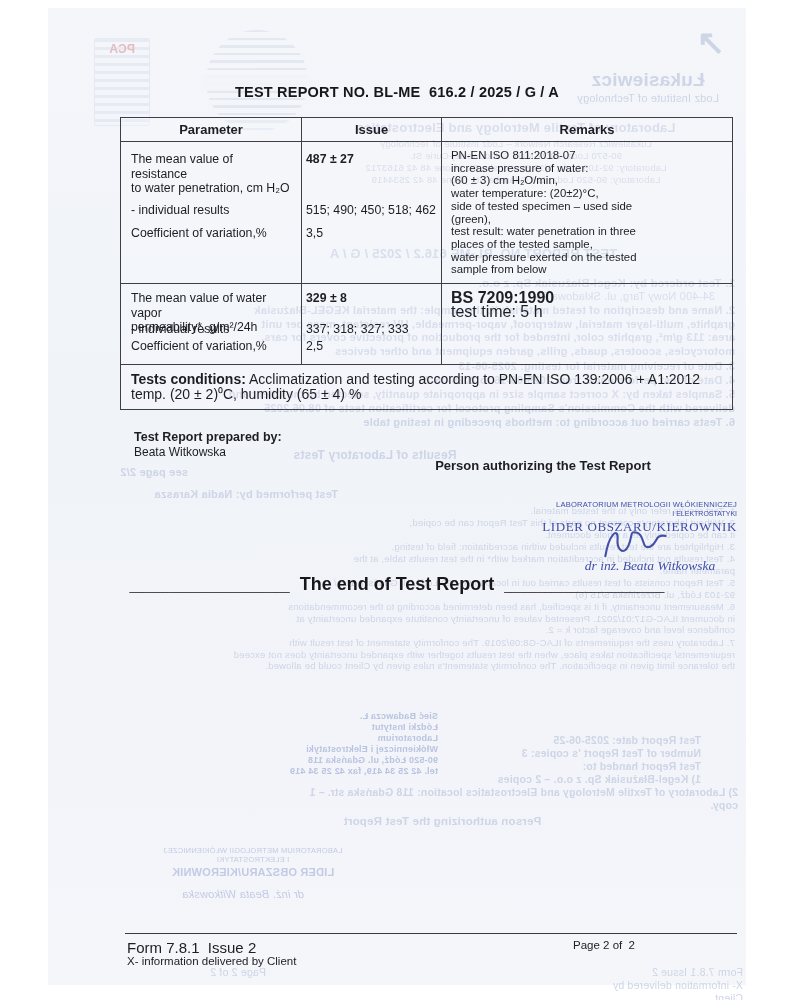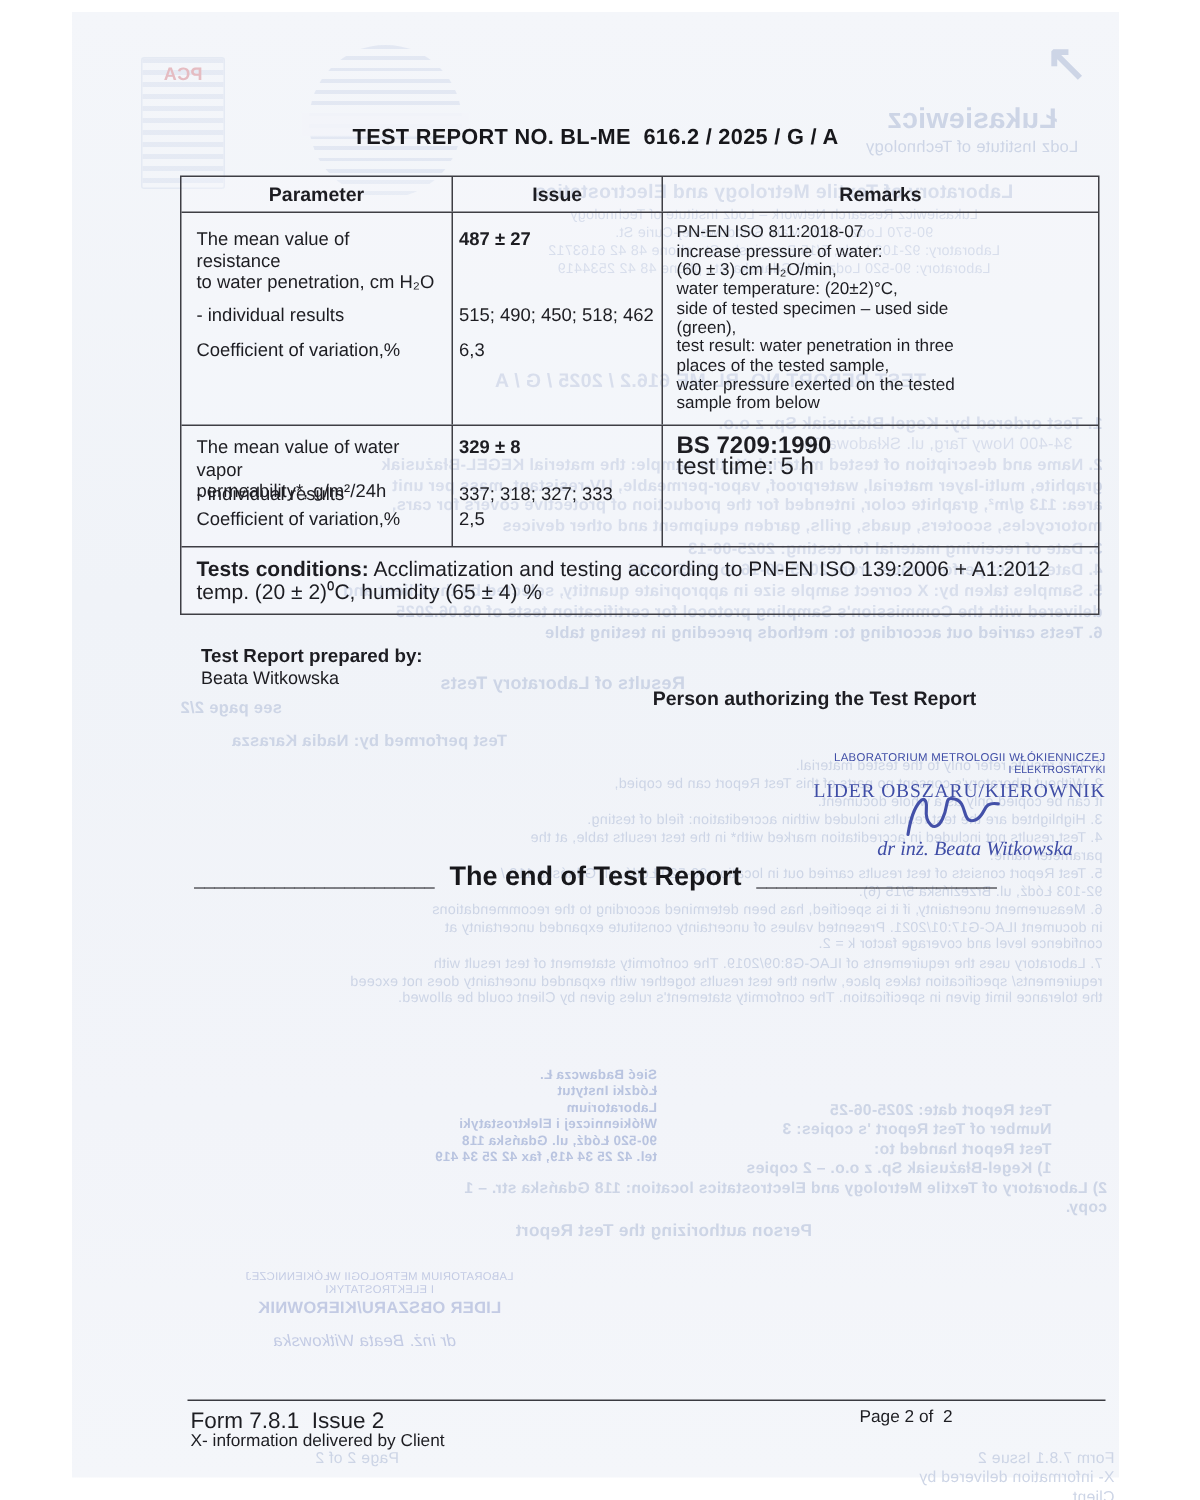--- a/index.html
+++ b/index.html
@@ -163,21 +163,21 @@
     <div class="trow sec1">
       <div class="cell param">
         <div class="slot1a p-name" data-bind="table.row1.name">The mean value of resistance
 to water penetration, cm H₂O</div>
         <div class="slot2a" data-bind="table.row1.individual_label">- individual results</div>
         <div data-bind="table.row1.cov_label">Coefficient of variation,%</div>
       </div>
       <div class="cell val">
         <div class="slot1a bold" data-bind="table.row1.mean">487 ± 27</div>
         <div class="slot2a" data-bind="table.row1.individual">515; 490; 450; 518; 462</div>
-        <div data-bind="table.row1.cov">6,3</div>
+        <div data-bind="table.row1.cov">3,5</div>
       </div>
       <div class="cell last remarks1" data-bind="table.row1.remarks">PN-EN ISO 811:2018-07
 increase pressure of water:
 (60 ± 3) cm H₂O/min,
 water temperature: (20±2)°C,
 side of tested specimen – used side
 (green),
 test result: water penetration in three
 places of the tested sample,
 water pressure exerted on the tested

